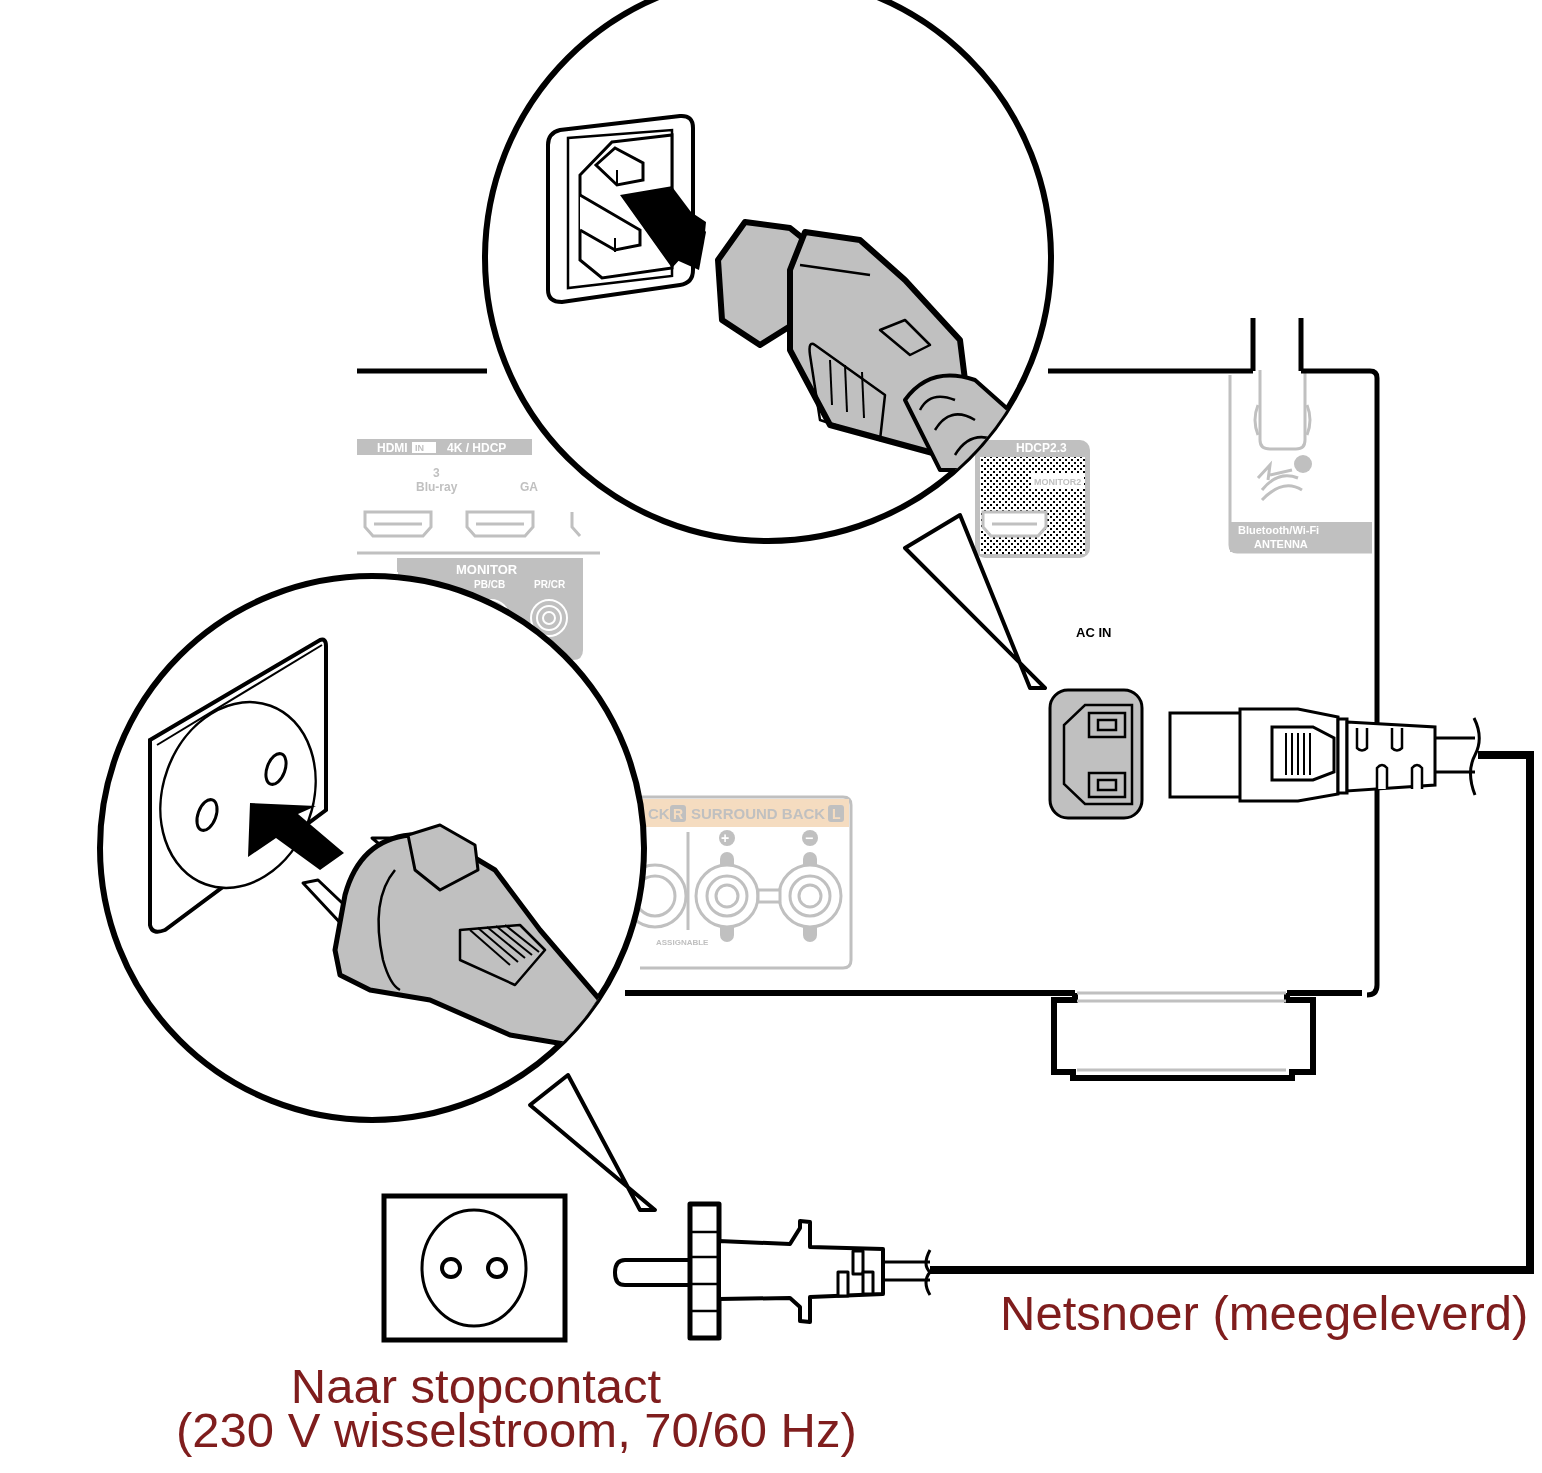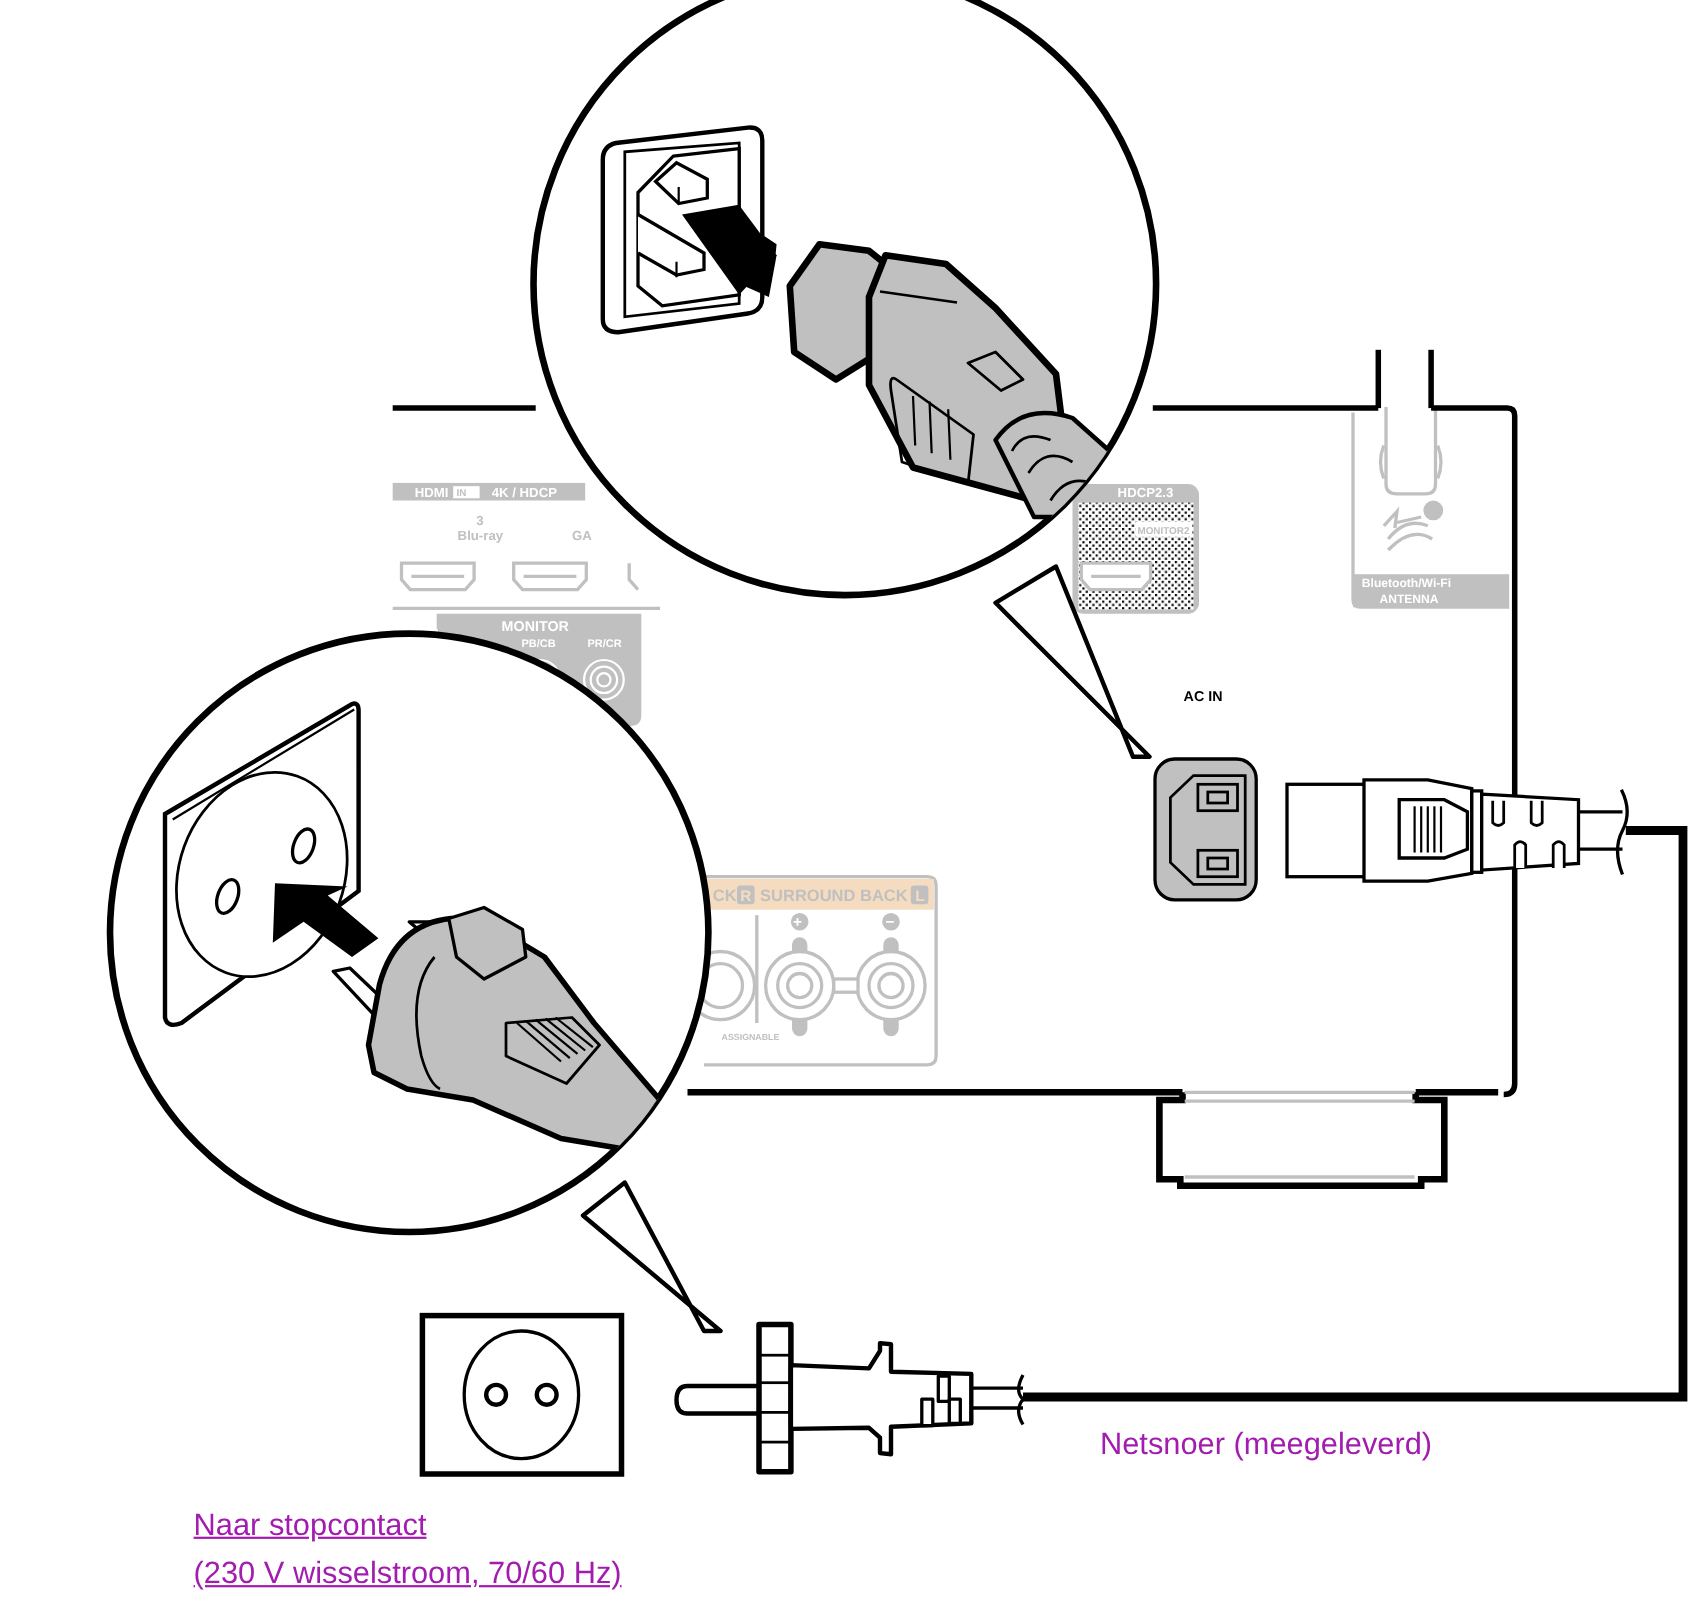--- a/index.html
+++ b/index.html
@@ -1,20 +1,20 @@
 <!DOCTYPE html>
 <html><head>
   <meta charset="utf-8">
   <style>
     html, body { margin: 0; padding: 0; background: #ffffff; }
     body { width: 1542px; height: 1473px; position: relative; overflow: hidden; font-family: "Liberation Sans", sans-serif; }
     #stage { position: absolute; left: 0; top: 0; width: 1542px; height: 1473px; }
-    .caption { position: absolute; color: #a21caf; font-family: "Liberation Sans", sans-serif; font-size: 28px; line-height: 44px; white-space: nowrap; }
+    .caption { position: absolute; color: #7f1d1d; font-family: "Liberation Sans", sans-serif; font-size: 49px; line-height: 44px; white-space: nowrap; }
     #cap-cord { left: 1000px; top: 1291px; }
-    #cap-outlet { left: 176px; top: 1364px; width: 600px; text-align: left; text-decoration: underline; }
+    #cap-outlet { left: 176px; top: 1364px; width: 600px; text-align: center; }
     #cap-outlet div { display: block; }
     svg text { font-family: "Liberation Sans", sans-serif; font-weight: bold; }
   </style>
 </head>
 <body>
 
 <svg id="stage" width="1542" height="1473" viewBox="0 0 1542 1473" xmlns="http://www.w3.org/2000/svg">
   <defs>
     <pattern id="dots" width="6" height="6" patternUnits="userSpaceOnUse">
       <rect width="6" height="6" fill="#ffffff"></rect>

